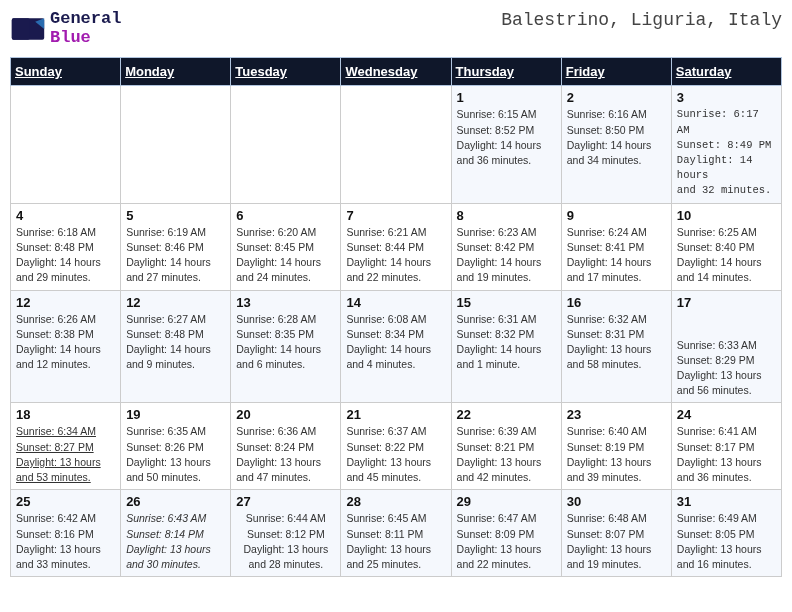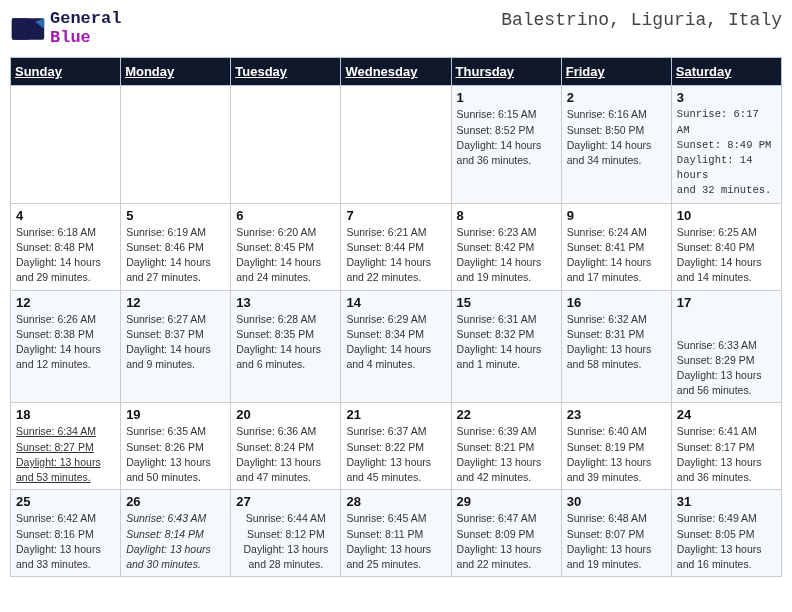--- a/index.html
+++ b/index.html
@@ -200,34 +200,34 @@
         <td>
           <div class="day-num">12</div>
           <div class="day-detail" style="white-space: pre-line;">Sunrise: 6:26 AM
 Sunset: 8:38 PM
 Daylight: 14 hours
 and 12 minutes.</div>
         </td>
         <td>
           <div class="day-num">12</div>
           <div class="day-detail" style="white-space: pre-line;">Sunrise: 6:27 AM
-Sunset: 8:37 PM
+Sunset: 8:48 PM
 Daylight: 14 hours
 and 9 minutes.</div>
         </td>
         <td>
           <div class="day-num">13</div>
           <div class="day-detail" style="white-space: pre-line;">Sunrise: 6:28 AM
 Sunset: 8:35 PM
 Daylight: 14 hours
 and 6 minutes.</div>
         </td>
         <td>
           <div class="day-num">14</div>
-          <div class="day-detail" style="white-space: pre-line;">Sunrise: 6:29 AM
+          <div class="day-detail" style="white-space: pre-line;">Sunrise: 6:08 AM
 Sunset: 8:34 PM
 Daylight: 14 hours
 and 4 minutes.</div>
         </td>
         <td>
           <div class="day-num">15</div>
           <div class="day-detail" style="white-space: pre-line;">Sunrise: 6:31 AM
 Sunset: 8:32 PM
 Daylight: 14 hours
 and 1 minute.</div>

